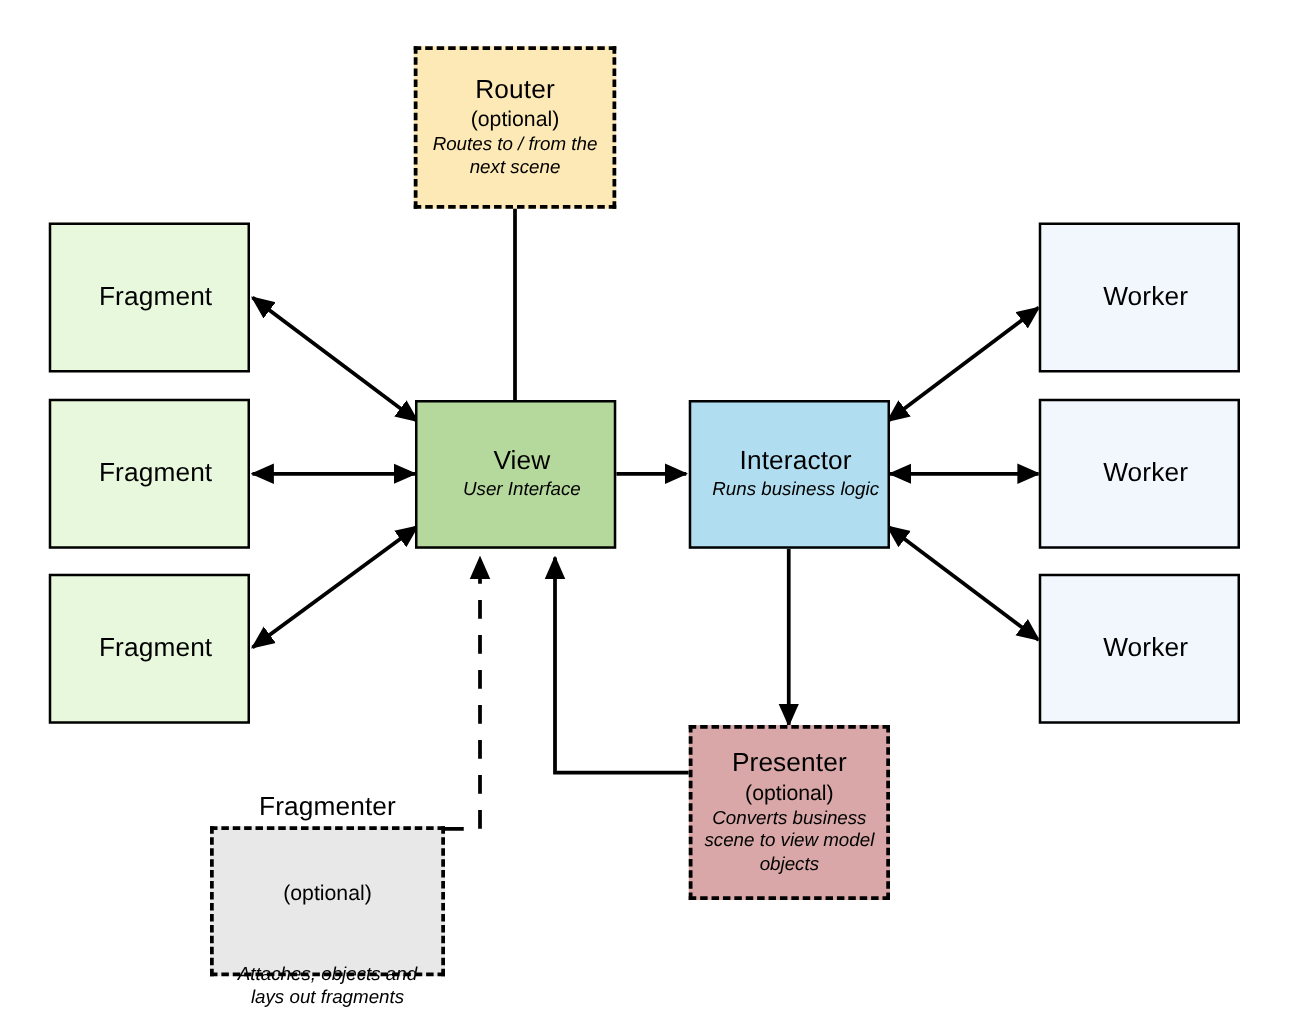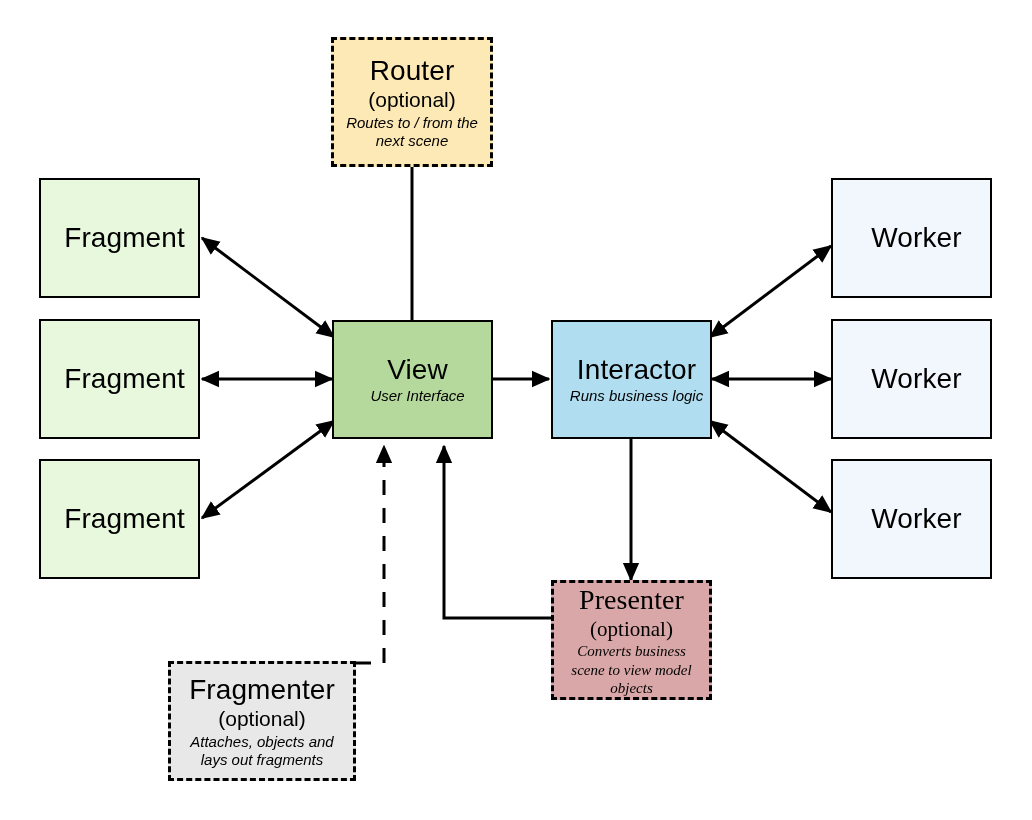--- a/index.html
+++ b/index.html
@@ -32,26 +32,26 @@
     display: flex;
     flex-direction: column;
     align-items: center;
     justify-content: center;
     text-align: center;
     color: #000000;
     line-height: 1.18;
     padding: 2px 6px;
   }
   .node .title {
-    font-size: 28px;
+    font-size: 21px;
     letter-spacing: 0.1px;
     text-align: right;
   }
   .node .optional {
-    font-size: 21px;
+    font-size: 17px;
     margin-top: 1px;
   }
   .node .desc {
     font-size: 15px;
     font-style: italic;
     margin-top: 1px;
     line-height: 1.22;
   }
   .solid {
     border: 2.5px solid #000000;
@@ -131,25 +131,25 @@
   <div class="node solid" style="left:831px; top:178px; width:161px; height:120px; background:#f2f7fd;">
     <div class="title">Worker</div>
   </div>
   <div class="node solid" style="left:831px; top:319px; width:161px; height:120px; background:#f2f7fd;">
     <div class="title">Worker</div>
   </div>
   <div class="node solid" style="left:831px; top:459px; width:161px; height:120px; background:#f2f7fd;">
     <div class="title">Worker</div>
   </div>
 
-  <div class="node dashed" style="left:551px; top:580px; width:161px; height:120px; background:#d9a7a7;font-family:Liberation Serif, serif;">
+  <div class="node dashed" style="left:551px; top:580px; width:161px; height:140px; background:#d9a7a7;">
     <div class="title">Presenter</div>
     <div class="optional">(optional)</div>
     <div class="desc">Converts business scene to view model objects</div>
   </div>
 
-  <div class="node dashed" style="left:168px; top:661px; width:188px; height:120px; background:#e8e8e8;">
+  <div class="node dashed" style="left:168px; top:661px; width:188px; height:120px; background:#e8e8e8;gap:45px;">
     <div class="title">Fragmenter</div>
     <div class="optional">(optional)</div>
     <div class="desc">Attaches, objects and lays out fragments</div>
   </div>
 
 </div>
 
 </body></html>

